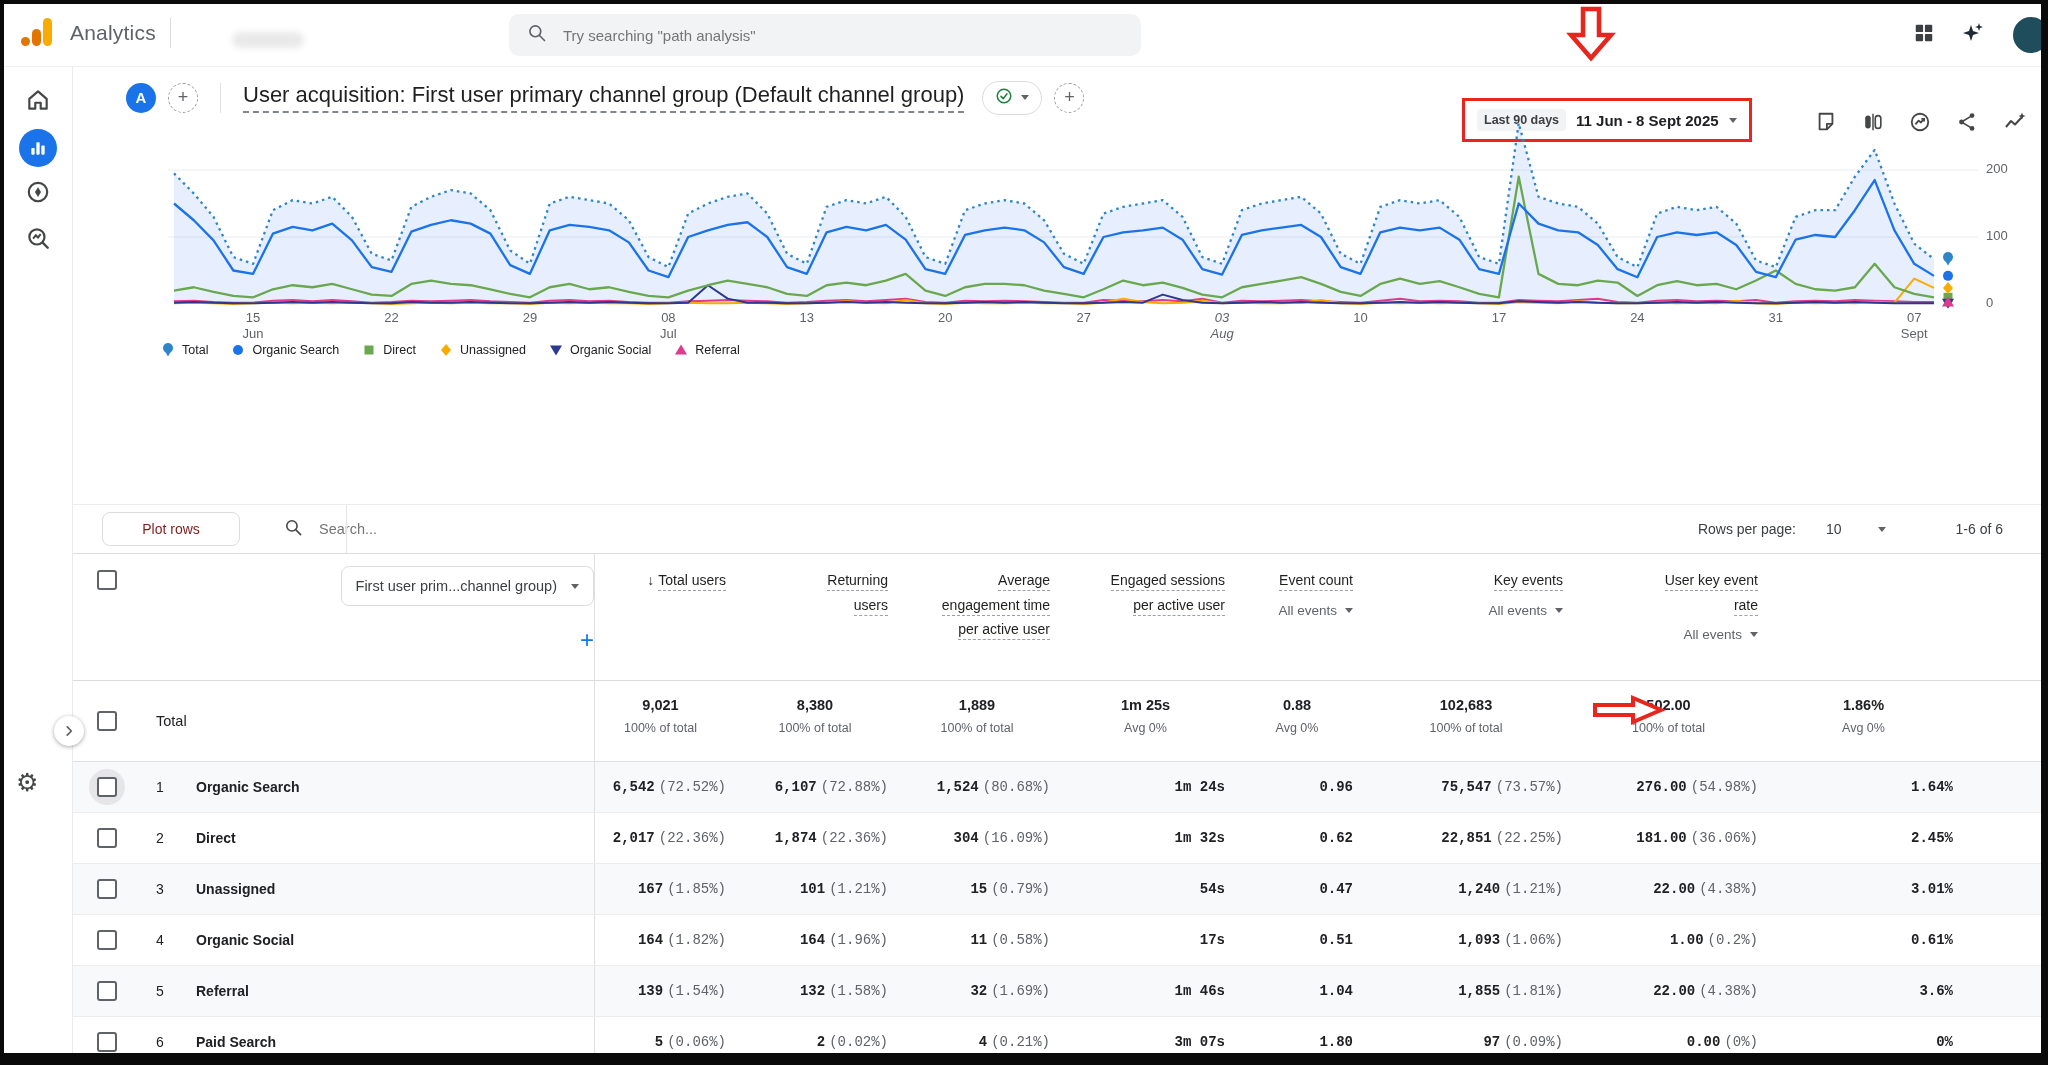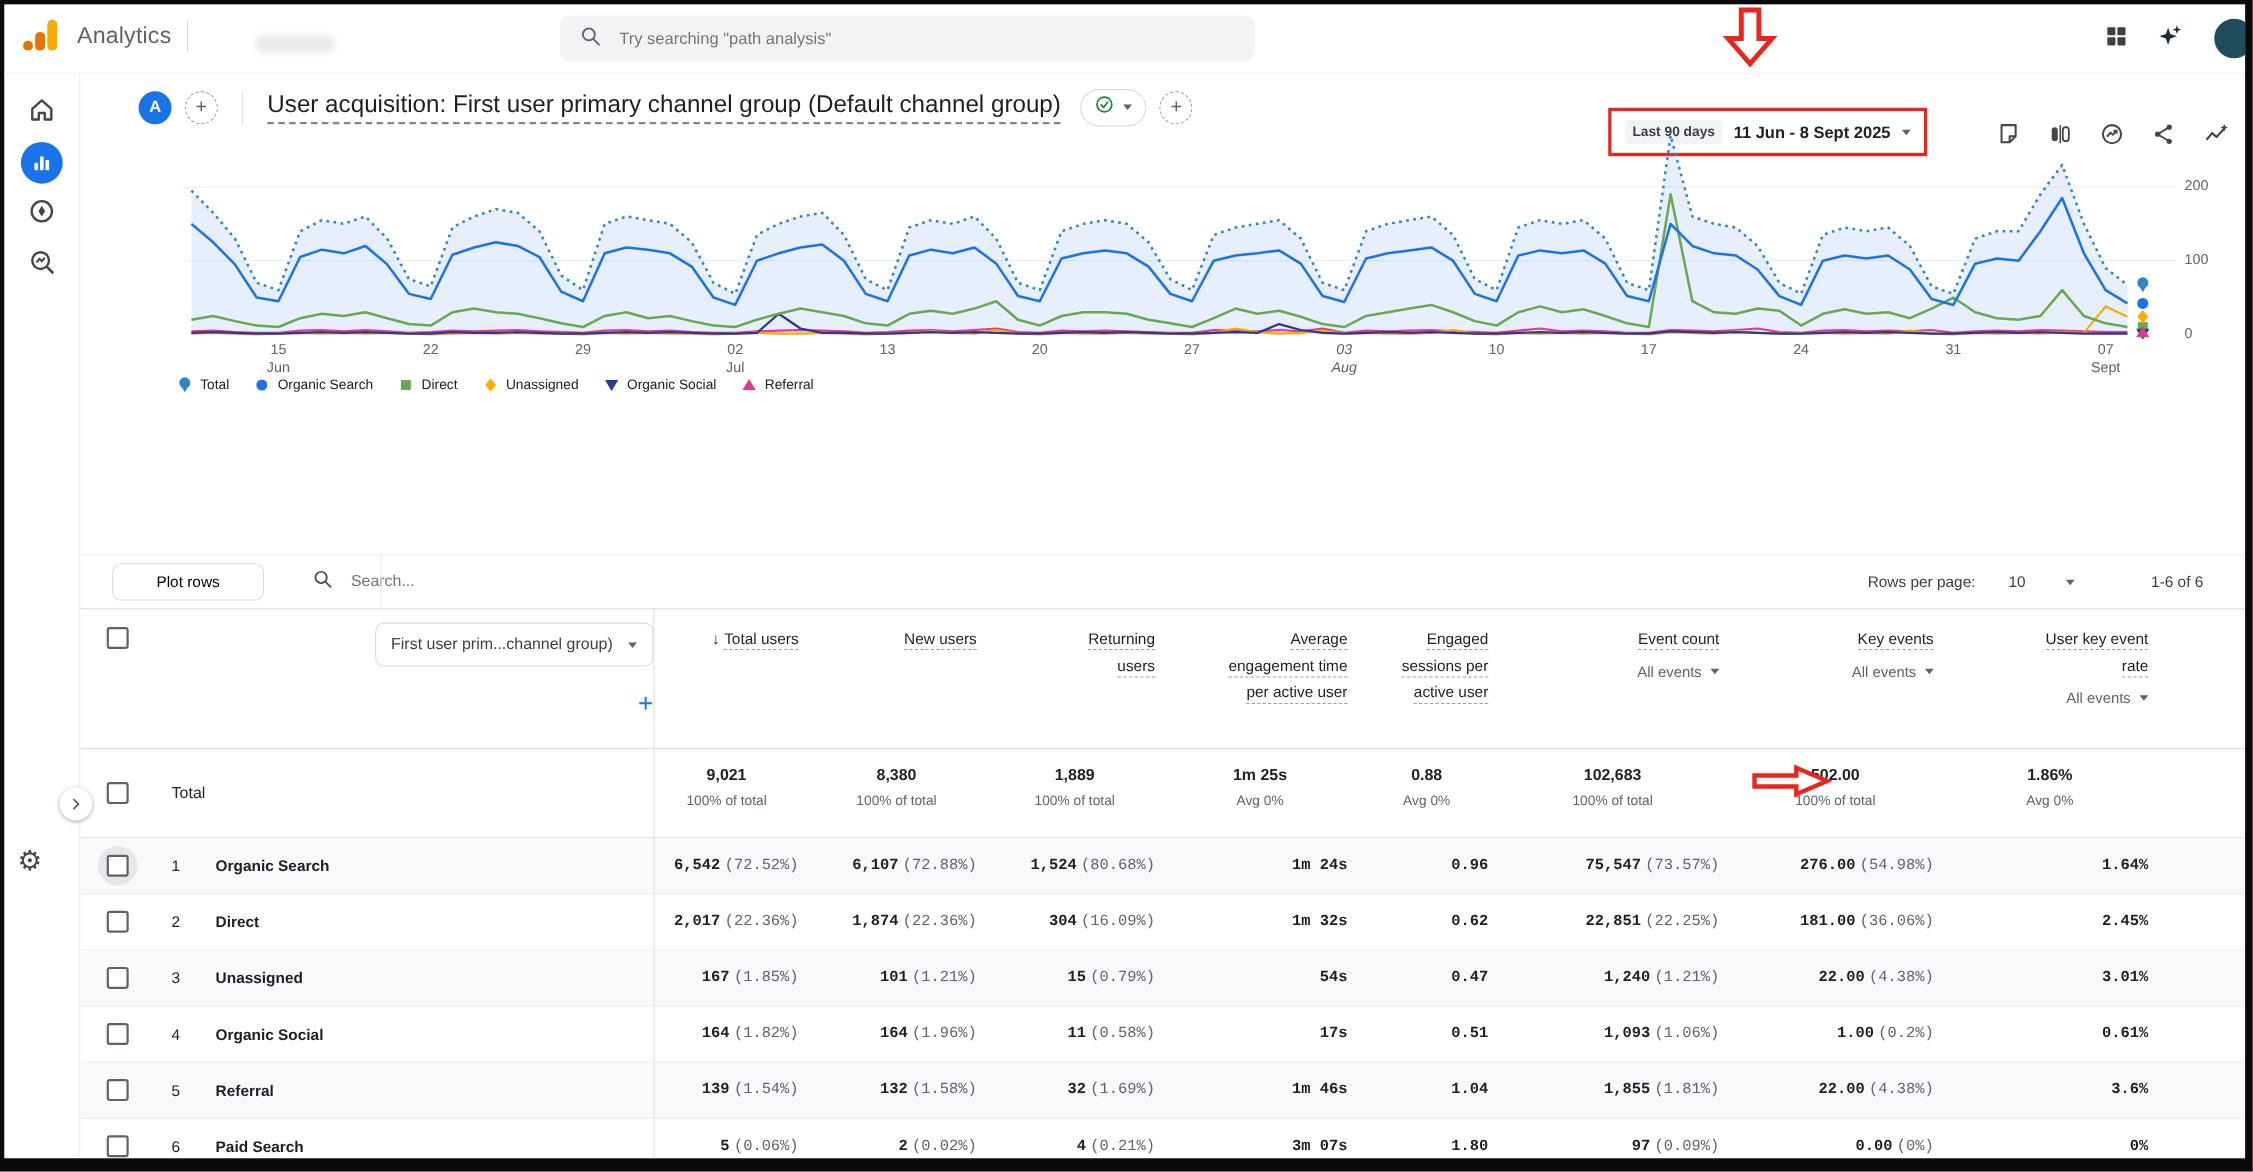--- a/index.html
+++ b/index.html
@@ -42,21 +42,21 @@
   .hdr-icons{position:absolute;right:14px;top:44px;display:flex;align-items:center;gap:25px;}
   
   .chart-section{position:relative;height:375px;}
   #chart-svg{position:absolute;left:0;top:-7px;}
   .ylab{position:absolute;left:1914px;width:50px;font-size:13px;color:#5f6368;}
   .xtick{position:absolute;width:70px;text-align:center;font-size:13px;color:#5f6368;line-height:16px;}
   #legend{position:absolute;left:88px;top:213px;display:flex;align-items:center;gap:22px;}
   .legend-item{display:flex;align-items:center;gap:6px;font-size:12.5px;color:#202124;}
   
   .table-controls{position:relative;height:48px;border-top:1px solid #ececec;border-bottom:1px solid #dadce0;display:flex;align-items:center;}
-  .plot-rows{margin-left:30px;width:138px;height:34px;border:1px solid #dadce0;border-radius:8px;background:#fff;color:#000000;font-size:14px;display:flex;align-items:center;justify-content:center;}
+  .plot-rows{margin-left:30px;width:138px;height:34px;border:1px solid #dadce0;border-radius:8px;background:#fff;color:#7f1d1d;font-size:14px;display:flex;align-items:center;justify-content:center;}
   .vsep{position:absolute;left:274px;top:0;bottom:0;width:1px;background:#e3e5e8;}
   .tbl-search{display:flex;align-items:center;gap:14px;margin-left:44px;}
   .tbl-search input{border:none;outline:none;font-size:14.5px;color:#5f6368;width:320px;font-family:inherit;}
   .controls-right{position:absolute;right:38px;display:flex;align-items:center;gap:14px;font-size:14px;color:#3c4043;}
   .rpp-value{margin-left:16px;}
   .rpp-caret{margin:0 26px 0 22px;}
   .pagination{margin-left:30px;}
   
   .trow{display:grid;grid-template-columns:70px 40px 412px 148px 162px 162px 175px 128px 210px 195px 195px;align-items:stretch;}
   .thead{height:126px;border-bottom:1px solid #dadce0;}
@@ -276,21 +276,21 @@
             <div>15</div>
             <div>Jun</div>
           </div>
           <div class="xtick" style="left: 284.528px; top: 181px;">
             <div>22</div>
           </div>
           <div class="xtick" style="left: 422.955px; top: 181px;">
             <div>29</div>
           </div>
           <div class="xtick" style="left: 561.382px; top: 181px;">
-            <div>02</div>
+            <div>08</div>
             <div>Jul</div>
           </div>
           <div class="xtick" style="left: 699.809px; top: 181px;">
             <div>13</div>
           </div>
           <div class="xtick" style="left: 838.236px; top: 181px;">
             <div>20</div>
           </div>
           <div class="xtick" style="left: 976.663px; top: 181px;">
             <div>27</div>
@@ -384,23 +384,20 @@
           </div>
           <div class="c-dim">
             <div class="dim-pill">
               <span>First user prim...channel group)</span>
               <span class="caret"></span>
             </div>
             <div class="plus-blue">+</div>
           </div>
           <div class="cell-h  first-metric">
             <div class="h-label"><span class="sort-arrow">↓</span><span class="dashed">Total users</span></div>
-          </div>
-          <div class="cell-h ">
-            <div class="h-label"><span class="dashed">New users</span></div>
           </div>
           <div class="cell-h col-returning"><div class="h-label"><span class="dashed">Returning users</span></div></div>
           <div class="cell-h col-avg"><div class="h-label"><span class="dashed">Average engagement time per active user</span></div></div>
           <div class="cell-h col-engaged"><div class="h-label"><span class="dashed">Engaged sessions per active user</span></div></div>
           <div class="cell-h ">
             <div class="h-label"><span class="dashed">Event count</span></div>
             <div class="h-filter">
               <span>All events</span>
               <span class="caret"></span>
             </div>

